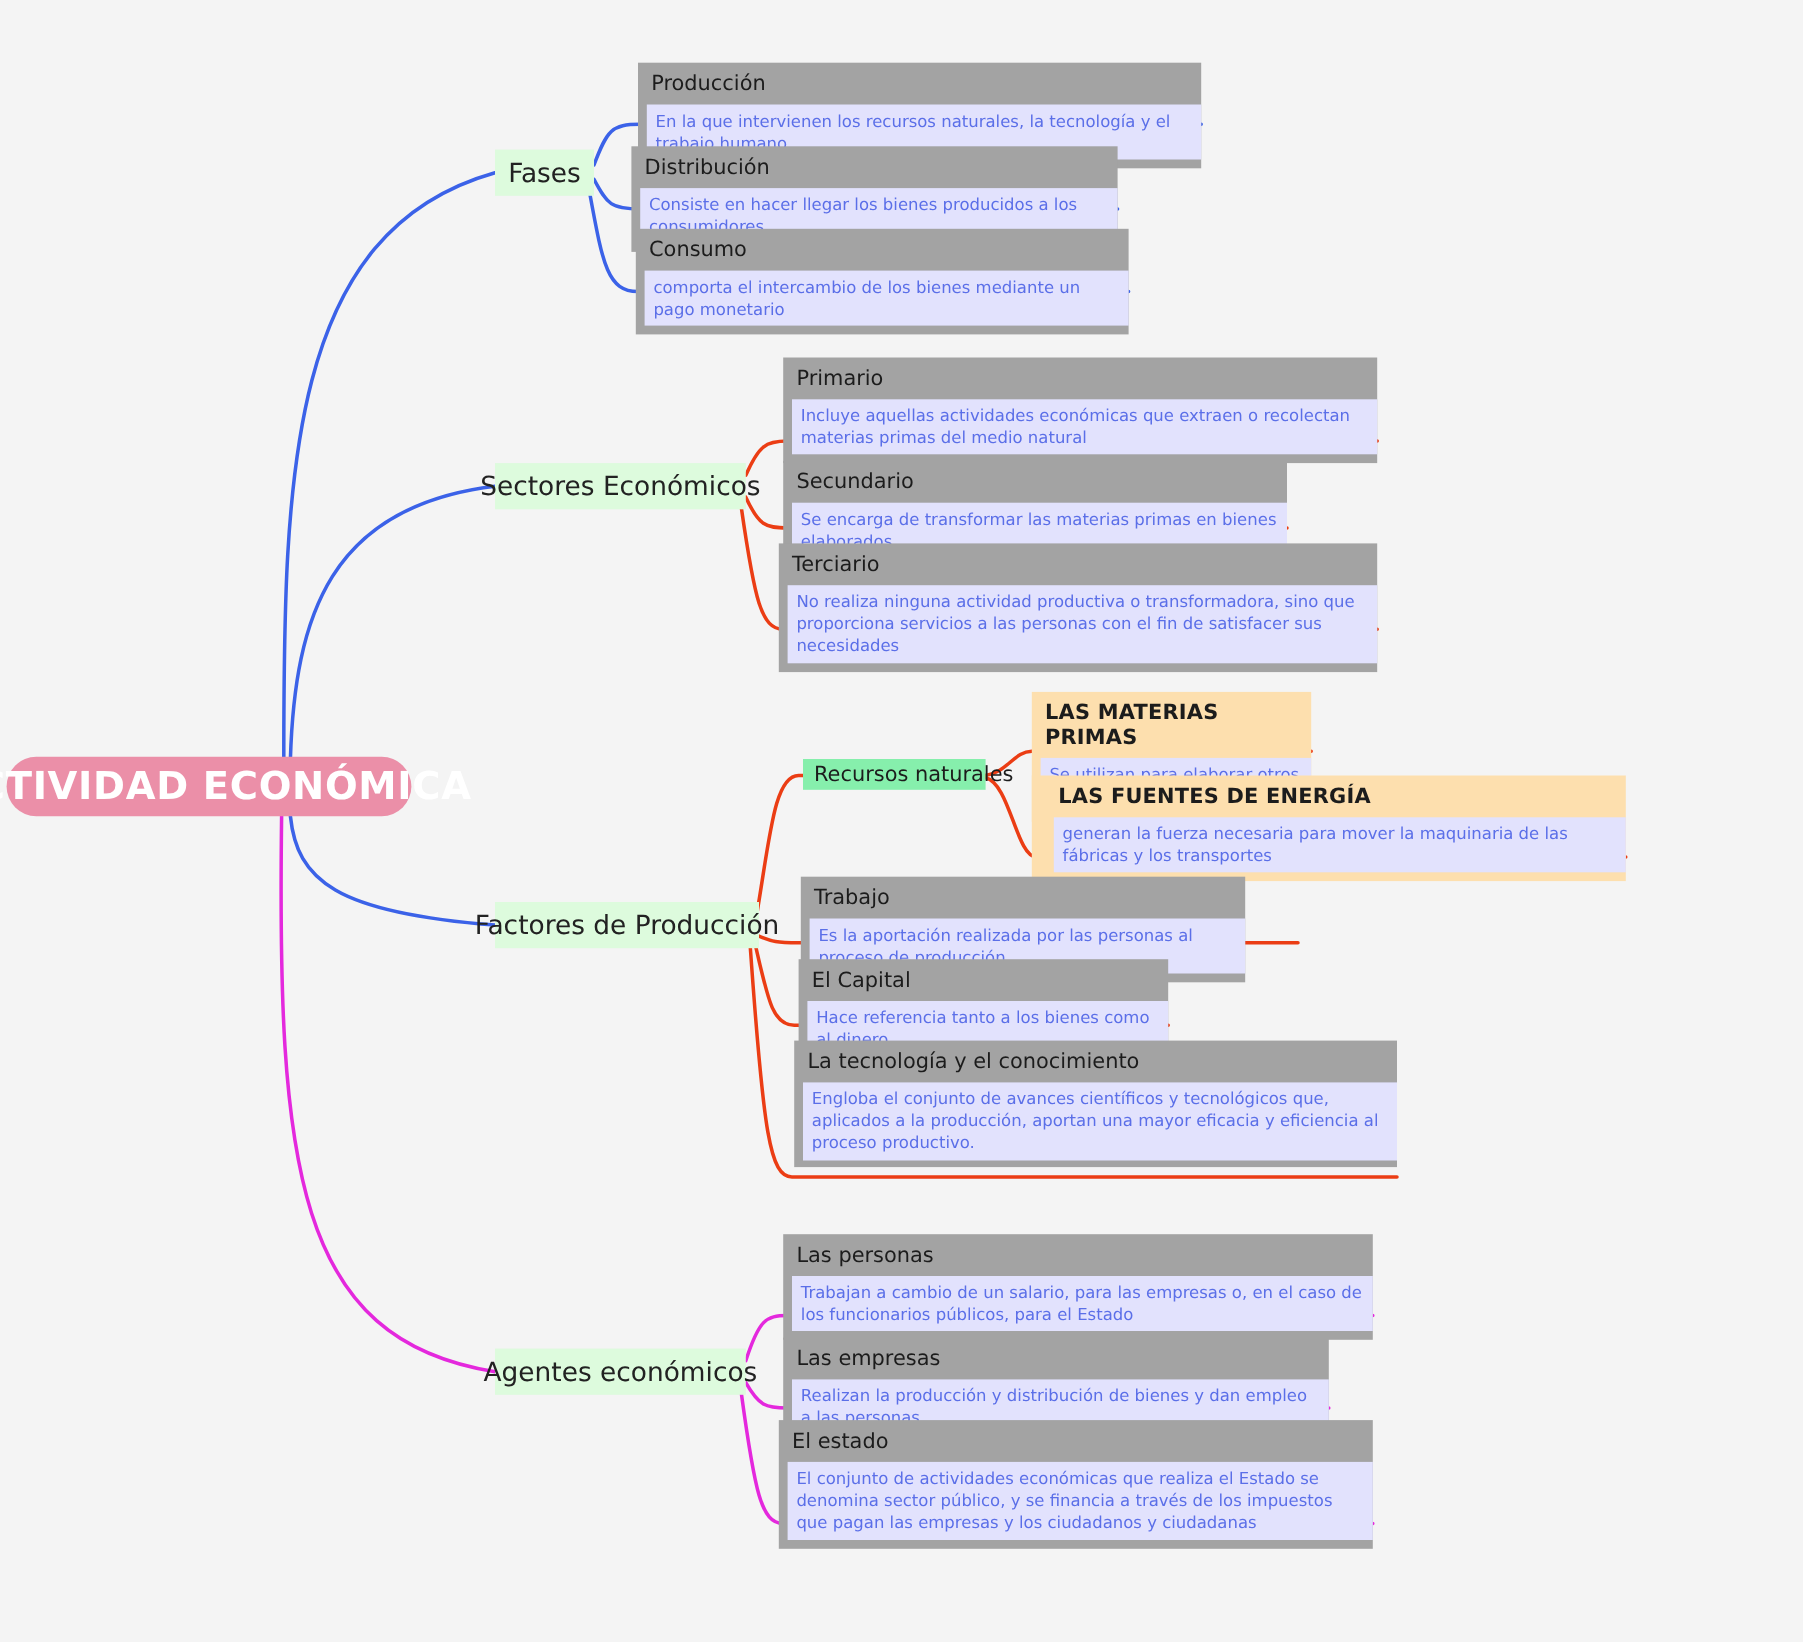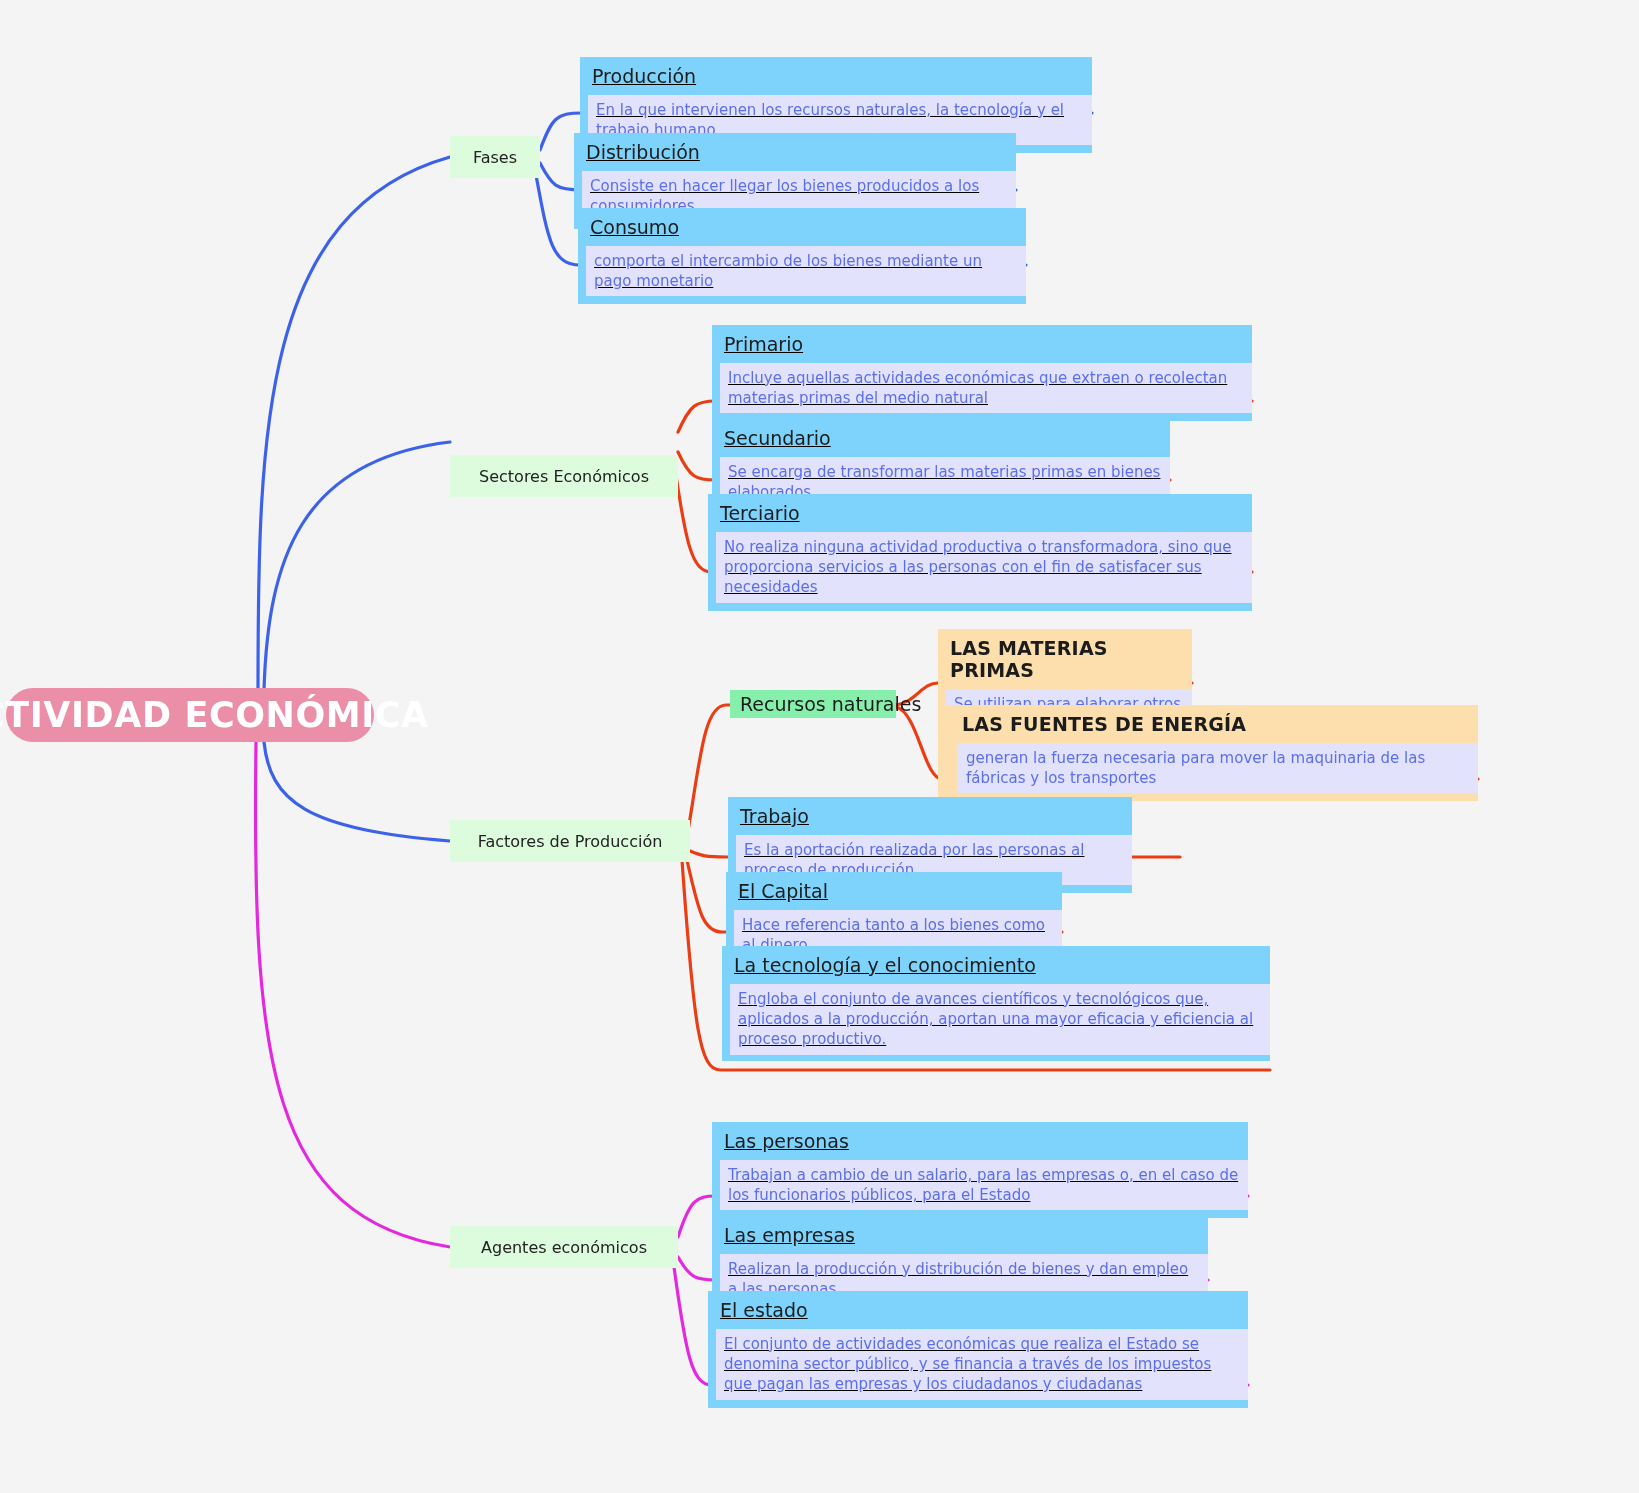--- a/index.html
+++ b/index.html
@@ -27,33 +27,33 @@
     white-space:nowrap;
   }
 
   
   .branch-label{
     position:absolute;
     background:#ddfbdd;
     display:flex;align-items:center;justify-content:center;
     box-sizing:border-box;
     color:#222222;
-    font-size:16px;
+    font-size:24px;
     white-space:nowrap;
     z-index:5;
   }
 
   
   .card{
     position:absolute;
     box-sizing:border-box;
     z-index:4;
     padding:0;
   }
-  .card.blue{background:#7dd3fc;text-decoration:underline;}
+  .card.blue{background:#a3a3a3;}
   .card.orange{background:#fddfae;}
   .card .card-title{
     display:block;
     font-size:19px;
     color:#1c1c1c;
     padding:9px 12px 7px 12px;
     line-height:1.15;
   }
   .card.orange .card-title{font-weight:bold;letter-spacing:0.2px;}
   .card .card-desc{
@@ -130,21 +130,21 @@
   <div class="card blue" style="left:574px;top:133px;width:442px;">
     <span class="card-title">Distribución</span>
     <span class="card-desc last">Consiste en hacer llegar los bienes producidos a los consumidores</span>
   </div>
 
   <div class="card blue" style="left:578px;top:208px;width:448px;">
     <span class="card-title">Consumo</span>
     <span class="card-desc last">comporta el intercambio de los bienes mediante un pago monetario</span>
   </div>
 
-  <div class="branch-label" style="left:450px;top:421px;width:228px;height:42px;margin-top:34px;">
+  <div class="branch-label" style="left:450px;top:421px;width:228px;height:42px;">
     <span>Sectores Económicos</span>
   </div>
 
   <div class="card blue" style="left:712px;top:325px;width:540px;">
     <span class="card-title">Primario</span>
     <span class="card-desc last">Incluye aquellas actividades económicas que extraen o recolectan materias primas del medio natural</span>
   </div>
 
   <div class="card blue" style="left:712px;top:419px;width:458px;">
     <span class="card-title">Secundario</span>

